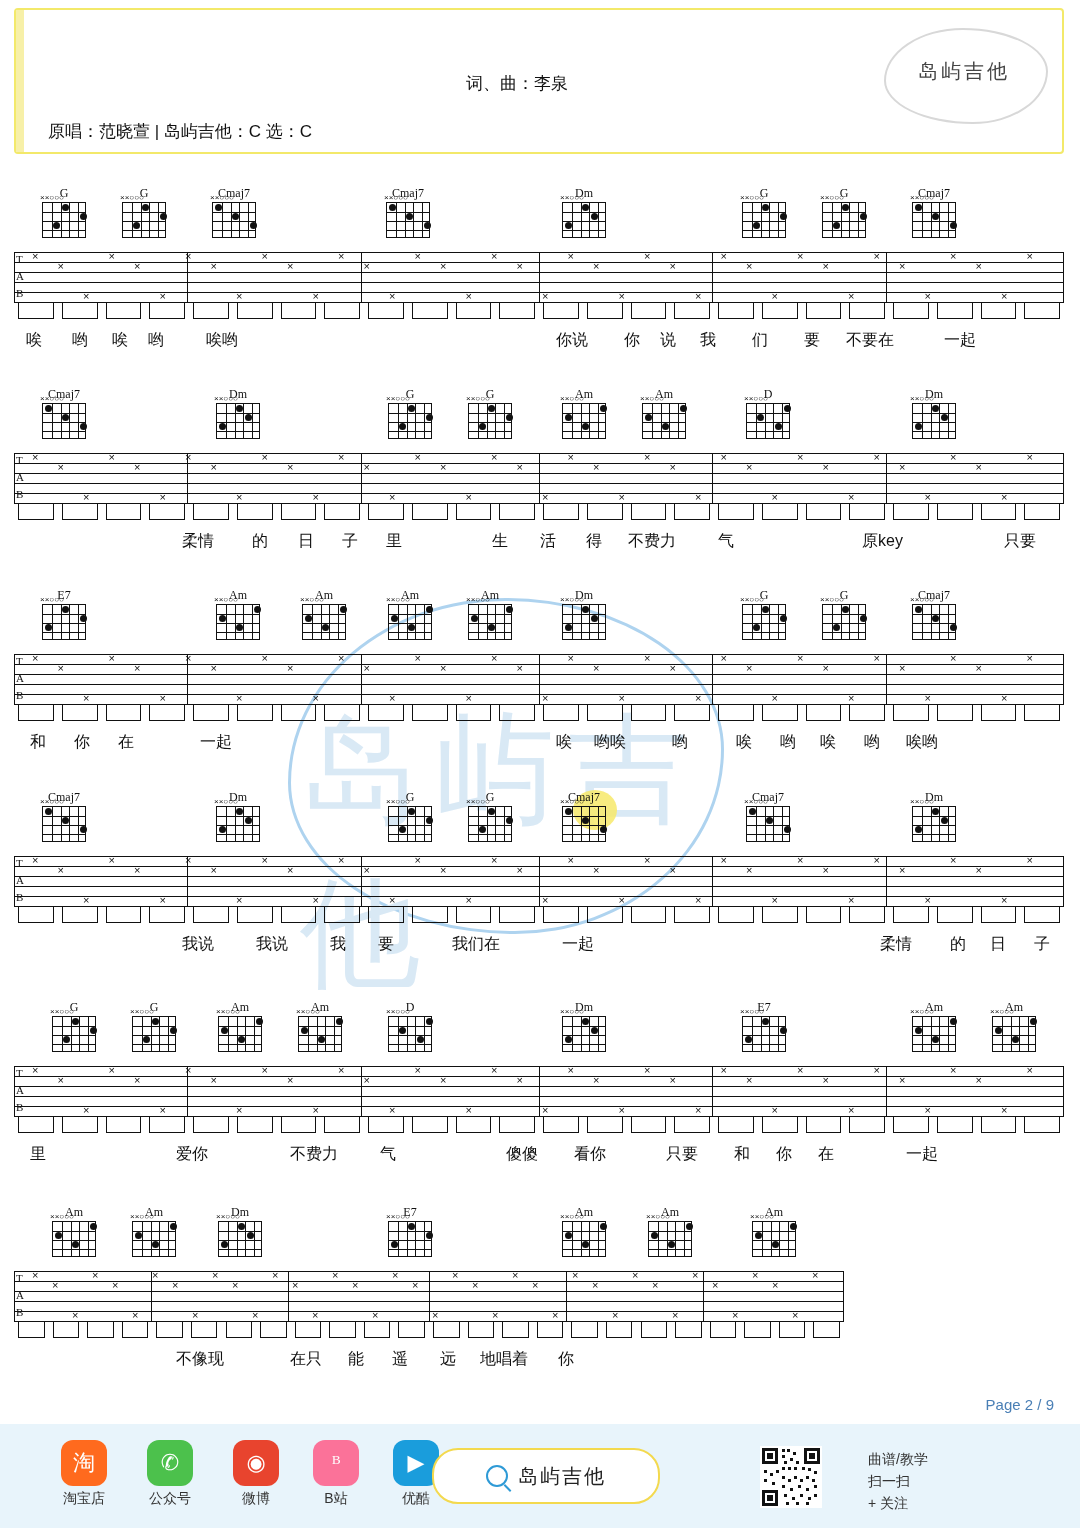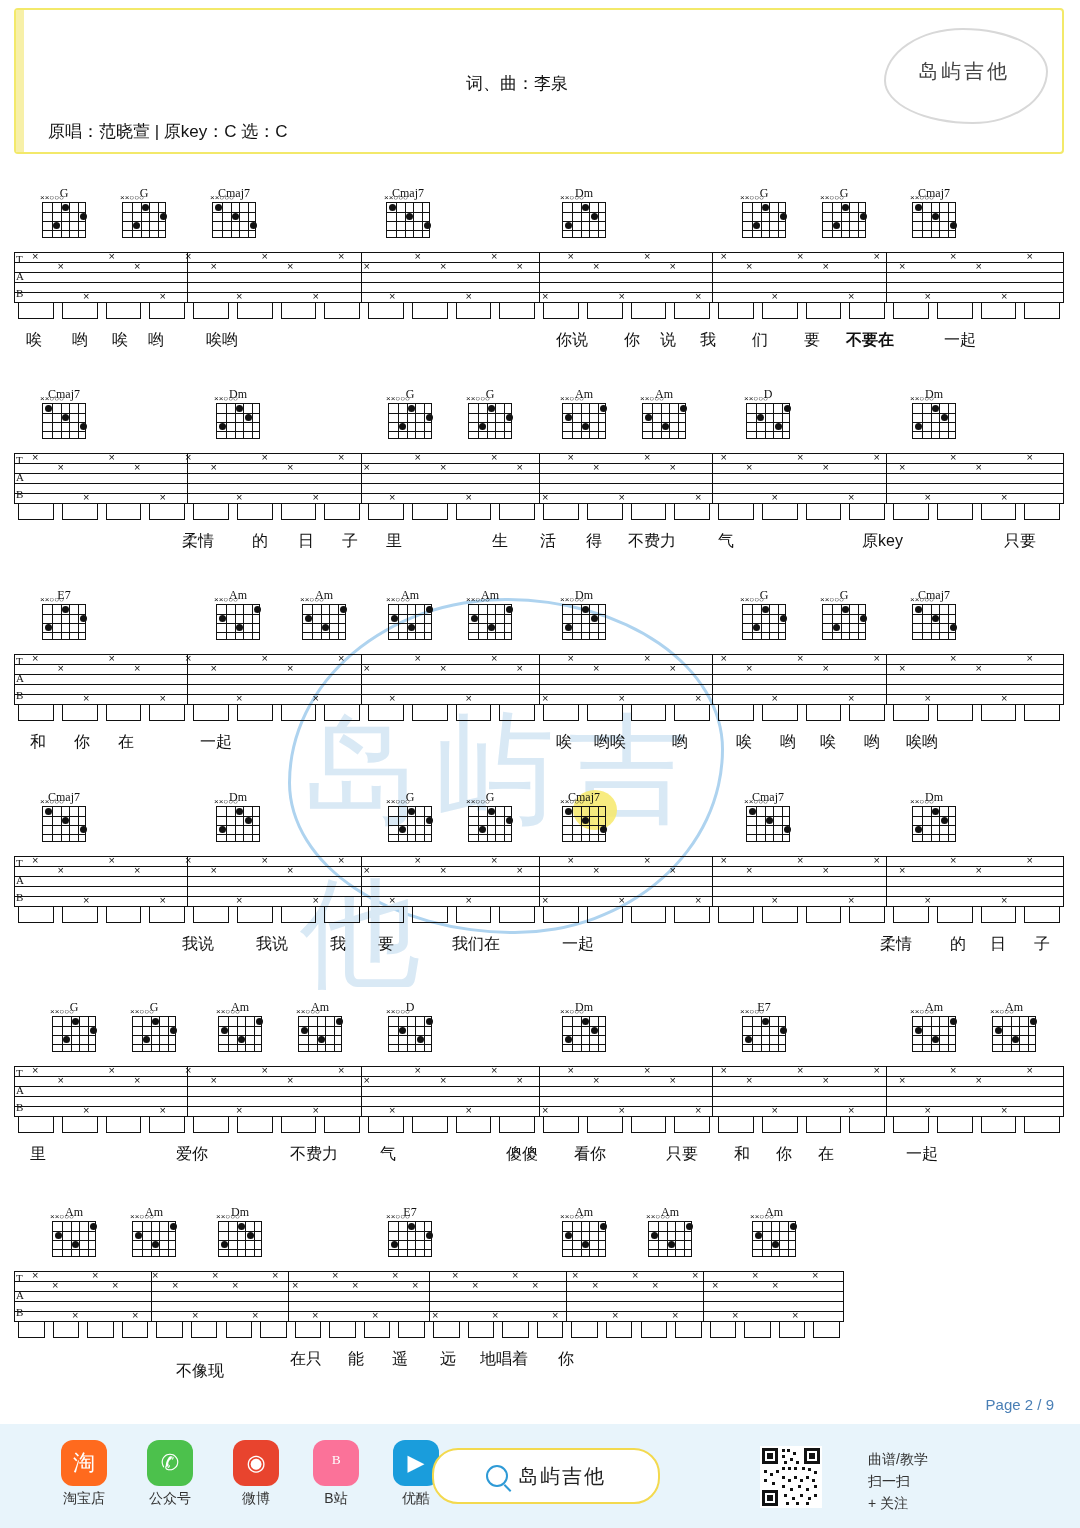--- a/index.html
+++ b/index.html
@@ -98,21 +98,21 @@
   .searchpill .t{font-size:20px;color:#222;letter-spacing:2px;}
   .qr{position:absolute;left:760px;top:22px;width:62px;height:62px;background:#fff;}
   .qrtxt{position:absolute;left:868px;top:24px;font-size:14px;color:#333;line-height:22px;}
 </style>
 </head>
 <body>
 
 <div class="header">
   <div class="yellowbar"></div>
   <div class="title-sub">词、曲：李泉</div>
-  <div class="meta">原唱：范晓萱 | 原key：C 选：C</div>
+  <div class="meta">原唱：范晓萱 | 岛屿吉他：C 选：C</div>
   <div class="logo-badge">
     <div class="ring"></div>
     <div class="txt">岛屿吉他</div>
   </div>
 </div>
 
 <div class="wm-circle"></div>
 <div class="wm">岛屿吉他</div>
 <div class="wm-dot"></div>
 
@@ -332,21 +332,21 @@
       <div class="lyric" style="left: 72px; top: 144px;">哟</div>
       <div class="lyric" style="left: 112px; top: 144px;">唉</div>
       <div class="lyric" style="left: 148px; top: 144px;">哟</div>
       <div class="lyric" style="left: 206px; top: 144px;">唉哟</div>
       <div class="lyric" style="left: 556px; top: 144px;">你说</div>
       <div class="lyric" style="left: 624px; top: 144px;">你</div>
       <div class="lyric" style="left: 660px; top: 144px;">说</div>
       <div class="lyric" style="left: 700px; top: 144px;">我</div>
       <div class="lyric" style="left: 752px; top: 144px;">们</div>
       <div class="lyric" style="left: 804px; top: 144px;">要</div>
-      <div class="lyric" style="left: 846px; top: 144px; font-weight: bold;">不要在</div>
+      <div class="lyric" style="left: 846px; top: 144px;">不要在</div>
       <div class="lyric" style="left: 944px; top: 144px;">一起</div>
     </div>
     <div class="system" style="top: 387px; height: 180px;">
       <div class="chord" style="left: 36px;">
         <div class="name">Cmaj7</div>
         <div class="grid">
           <div class="v" style="left: 8.8px;"></div>
           <div class="v" style="left: 17.6px;"></div>
           <div class="v" style="left: 26.4px;"></div>
           <div class="v" style="left: 35.2px;"></div>
@@ -1439,21 +1439,21 @@
         <div class="strumbox" style="left: 522.75px; width: 24.5833px;"></div>
         <div class="strumbox" style="left: 557.333px; width: 24.5833px;"></div>
         <div class="strumbox" style="left: 591.917px; width: 24.5833px;"></div>
         <div class="strumbox" style="left: 626.5px; width: 24.5833px;"></div>
         <div class="strumbox" style="left: 661.083px; width: 24.5833px;"></div>
         <div class="strumbox" style="left: 695.667px; width: 24.5833px;"></div>
         <div class="strumbox" style="left: 730.25px; width: 24.5833px;"></div>
         <div class="strumbox" style="left: 764.833px; width: 24.5833px;"></div>
         <div class="strumbox" style="left: 799.417px; width: 24.5833px;"></div>
       </div>
-      <div class="lyric" style="left: 176px; top: 156px;">不像现</div>
+      <div class="lyric" style="left: 176px; top: 144px;">不像现</div>
       <div class="lyric" style="left: 290px; top: 144px;">在只</div>
       <div class="lyric" style="left: 348px; top: 144px;">能</div>
       <div class="lyric" style="left: 392px; top: 144px;">遥</div>
       <div class="lyric" style="left: 440px; top: 144px;">远</div>
       <div class="lyric" style="left: 480px; top: 144px;">地唱着</div>
       <div class="lyric" style="left: 558px; top: 144px;">你</div>
     </div>
   </div>
 
 <div class="pagenum">Page 2 / 9</div>

